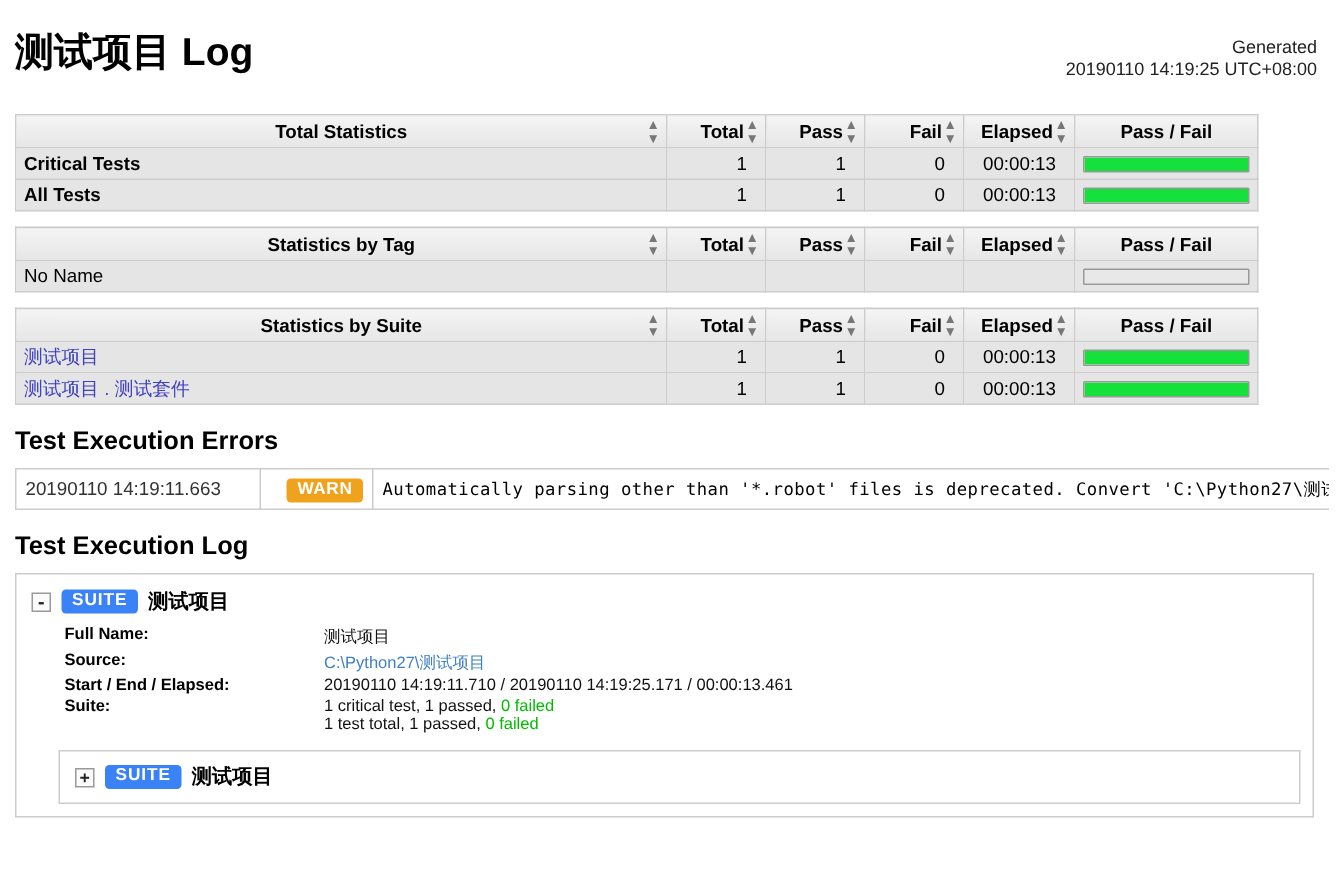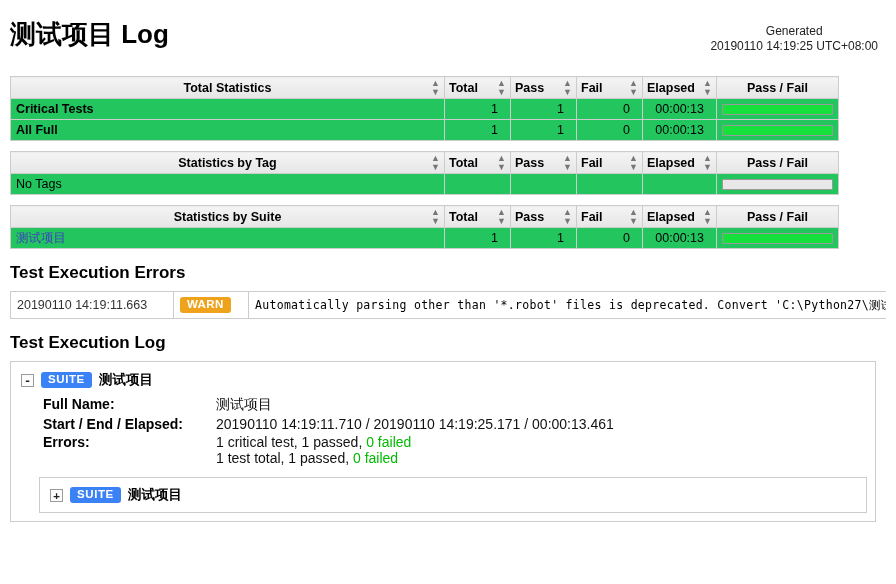--- a/index.html
+++ b/index.html
@@ -24,21 +24,21 @@
 
   
   .top {
     position: relative;
     min-height: 58px;
   }
   .generated {
     position: absolute;
     right: 8px;
     top: 6px;
-    text-align: center;
+    text-align: right;
     font-size: 12px;
     color: #222;
     line-height: 15px;
   }
   h1.main-title {
     margin: 10px 0 0 0;
     font-size: 26px;
     font-weight: bold;
     letter-spacing: 0px;
     line-height: 32px;
@@ -78,29 +78,29 @@
   table.statistics th .sort-arrow {
     position: absolute;
     right: 4px;
     top: 50%;
     transform: translateY(-50%);
     font-size: 9px;
     color: #777;
     line-height: 9px;
   }
   table.statistics th.num-col {
-    text-align: left;
+    text-align: right;
     padding-right: 14px;
   }
   table.statistics td {
     border: 1px solid #ccc;
     height: 20px;
     padding: 0 5px;
     font-size: 12.5px;
-    background: #22c55e;
+    background: #e5e5e5;
     overflow: hidden;
     white-space: nowrap;
   }
   table.statistics td.num {
     text-align: right;
     padding-right: 12px;
   }
   td.label-cell {
     font-weight: bold;
   }
@@ -152,21 +152,21 @@
     white-space: nowrap;
   }
   td.err-time {
     width: 150px;
     color: #333;
     font-size: 12.5px;
     margin-top: 28px;
   }
   td.err-level {
     width: 62px;
-    text-align: left;
+    text-align: right;
   }
   .badge-warn {
     display: inline-block;
     background: #efa31d;
     color: #fff;
     font-weight: bold;
     font-size: 11.5px;
     letter-spacing: 0.4px;
     padding: 1px 7px 2px 7px;
     border-radius: 3px;
@@ -224,21 +224,21 @@
     border-radius: 3px;
     line-height: 13px;
   }
   .suite-name {
     font-weight: bold;
     font-size: 13.5px;
   }
   table.metadata {
     border-collapse: collapse;
     margin: 5px 0 0 22px;
-    font-size: 14px;
+    font-size: 11px;
   }
   table.metadata th {
     text-align: left;
     font-weight: bold;
     vertical-align: top;
     padding: 1px 18px 1px 0;
     white-space: nowrap;
     width: 155px;
   }
   table.metadata td {
@@ -318,21 +318,21 @@
         <td class="num">1</td>
         <td class="num">0</td>
         <td class="num">00:00:13</td>
         <td class="graph-cell">
           <span class="bar">
             <span class="pass" style="width: 100%; background: rgb(22, 224, 60);"></span>
           </span>
         </td>
       </tr>
       <tr>
-        <td class="label-cell">All Full</td>
+        <td class="label-cell">All Tests</td>
         <td class="num">1</td>
         <td class="num">1</td>
         <td class="num">0</td>
         <td class="num">00:00:13</td>
         <td class="graph-cell">
           <span class="bar">
             <span class="pass" style="width: 100%; background: rgb(22, 224, 60);"></span>
           </span>
         </td>
       </tr>
@@ -370,21 +370,21 @@
           <span>Elapsed</span>
           <span class="sort-arrow">▲<br>▼</span>
         </th>
         <th>
           <span>Pass / Fail</span>
         </th>
       </tr>
     </thead>
     <tbody>
       <tr>
-        <td class="label-cell plain">No Tags</td>
+        <td class="label-cell plain">No Name</td>
         <td class="num"></td>
         <td class="num"></td>
         <td class="num"></td>
         <td class="num"></td>
         <td class="graph-cell">
           <span class="bar">
             <span class="pass" style="width: 0%; background: rgb(22, 224, 60);"></span>
           </span>
         </td>
       </tr>
@@ -424,20 +424,34 @@
         </th>
         <th>
           <span>Pass / Fail</span>
         </th>
       </tr>
     </thead>
     <tbody>
       <tr>
         <td class="label-cell link-cell">
           <a class="suite-link" href="#">测试项目</a>
+        </td>
+        <td class="num">1</td>
+        <td class="num">1</td>
+        <td class="num">0</td>
+        <td class="num">00:00:13</td>
+        <td class="graph-cell">
+          <span class="bar">
+            <span class="pass" style="width: 100%; background: rgb(22, 224, 60);"></span>
+          </span>
+        </td>
+      </tr>
+      <tr>
+        <td class="label-cell link-cell">
+          <a class="suite-link" href="#">测试项目 . 测试套件</a>
         </td>
         <td class="num">1</td>
         <td class="num">1</td>
         <td class="num">0</td>
         <td class="num">00:00:13</td>
         <td class="graph-cell">
           <span class="bar">
             <span class="pass" style="width: 100%; background: rgb(22, 224, 60);"></span>
           </span>
         </td>
@@ -469,25 +483,31 @@
       <span class="suite-name">测试项目</span>
     </div>
 
     <table class="metadata">
       <tbody>
         <tr>
           <th>Full Name:</th>
           <td>测试项目</td>
         </tr>
         <tr>
+          <th>Source:</th>
+          <td>
+            <a class="src-link" href="#">C:\Python27\测试项目</a>
+          </td>
+        </tr>
+        <tr>
           <th>Start / End / Elapsed:</th>
           <td>20190110 14:19:11.710 / 20190110 14:19:25.171 / 00:00:13.461</td>
         </tr>
         <tr>
-          <th>Errors:</th>
+          <th>Suite:</th>
           <td>
             <div>
               <span>1 critical test, 1 passed, </span><span class="pass-text">0 failed</span>
             </div>
             <div>
               <span>1 test total, 1 passed, </span><span class="pass-text">0 failed</span>
             </div>
           </td>
         </tr>
       </tbody>

